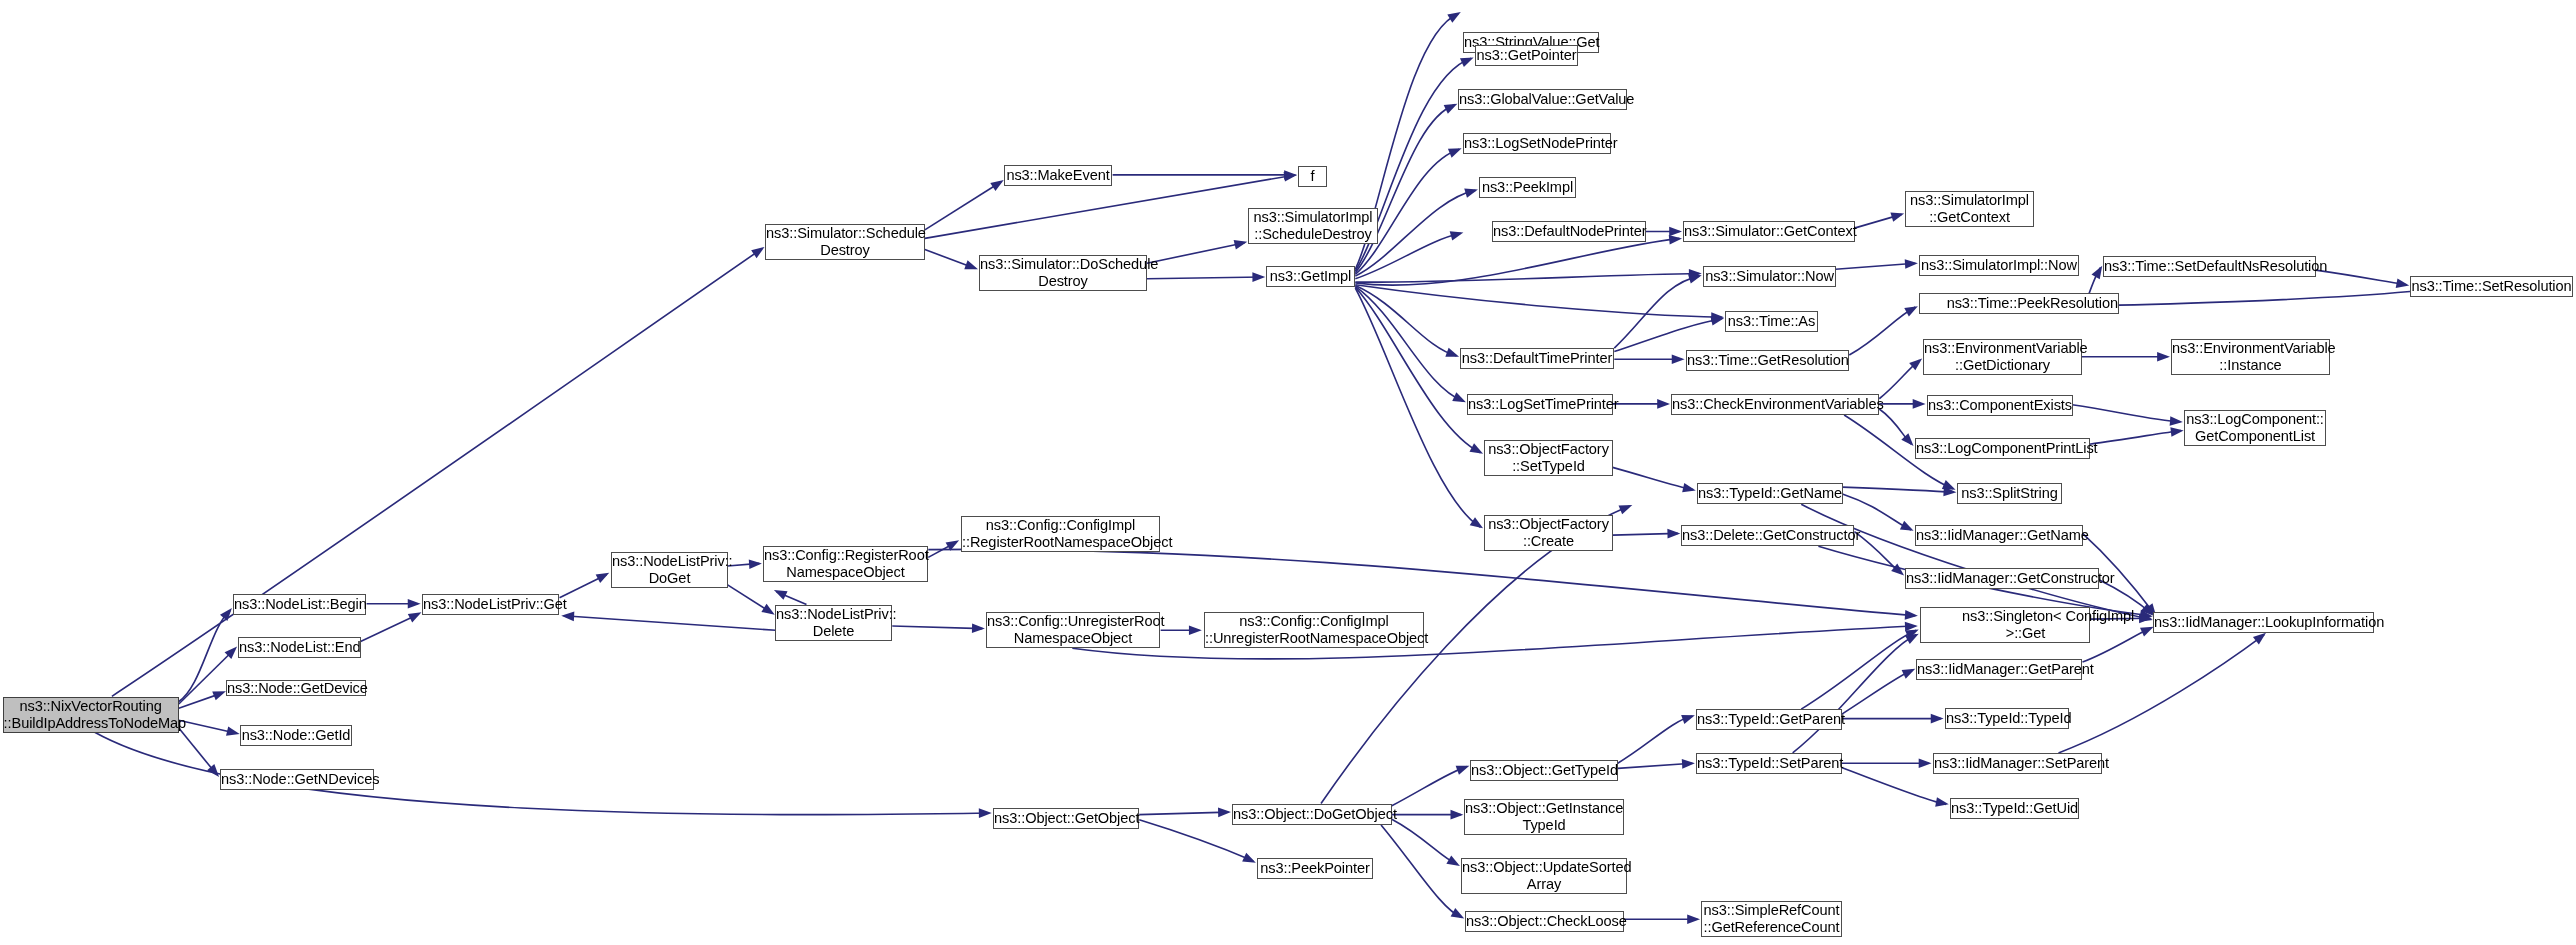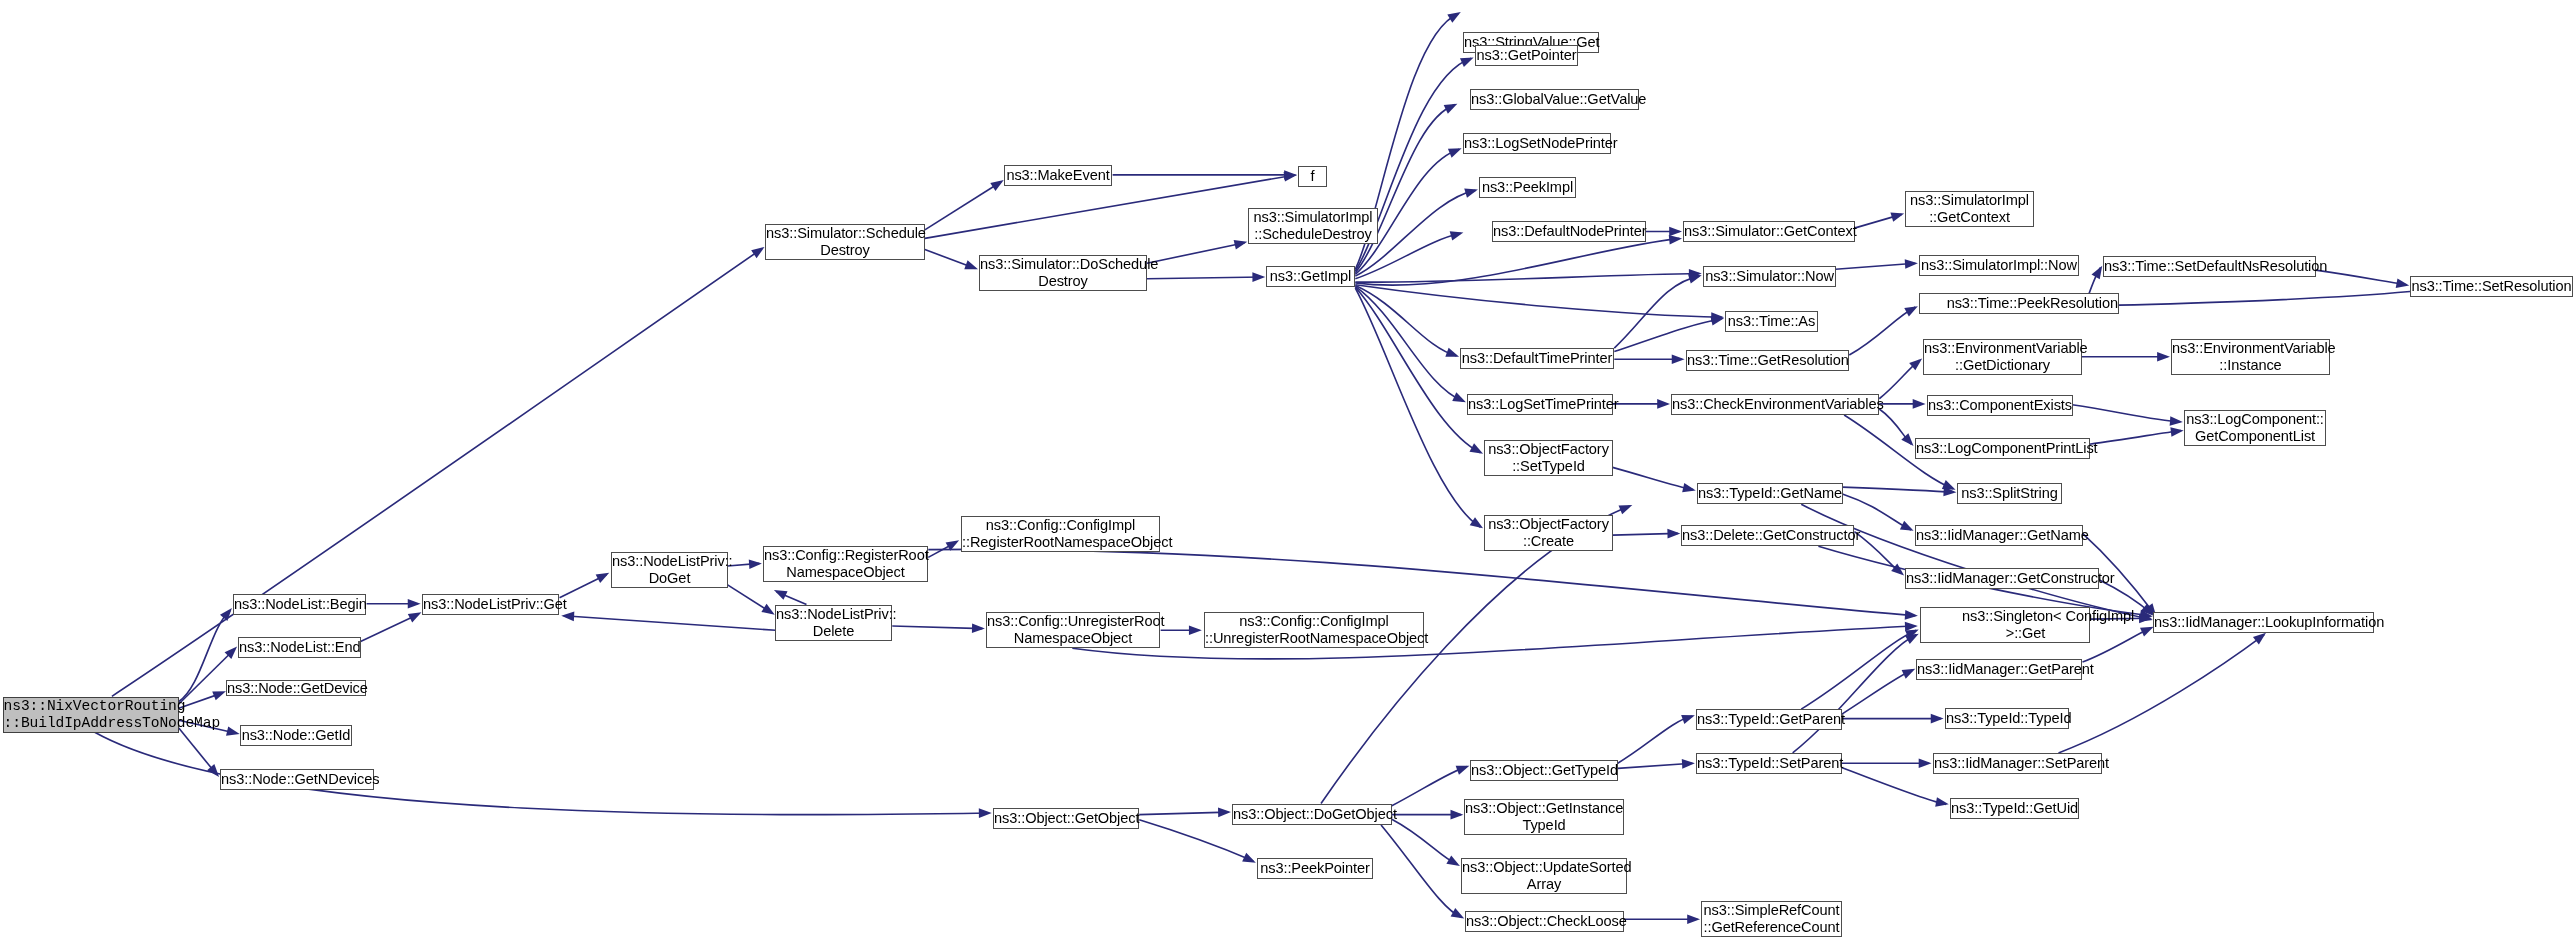--- a/index.html
+++ b/index.html
@@ -203,21 +203,21 @@
       <path d="M 1540,937 C 1600,850 1750,650 1900,590" fill="none" stroke="#2a2a7a" stroke-width="1.9"></path>
       <polygon points="0,0 -15,-5.6 -15,5.6" fill="#2a2a7a" transform="translate(1903,589) rotate(-21.981862976377965)"></polygon>
       <path d="M 1893,1072 L 1979,1072" fill="none" stroke="#2a2a7a" stroke-width="1.9"></path>
       <polygon points="0,0 -15,-5.6 -15,5.6" fill="#2a2a7a" transform="translate(1982,1072) rotate(0)"></polygon>
       <path d="M 1886,896 L 1973,890" fill="none" stroke="#2a2a7a" stroke-width="1.9"></path>
       <polygon points="0,0 -15,-5.6 -15,5.6" fill="#2a2a7a" transform="translate(1976,890) rotate(-3.1564399646998496)"></polygon>
       <path d="M 2436,722 L 2506,721" fill="none" stroke="#2a2a7a" stroke-width="1.9"></path>
       <polygon points="0,0 -15,-5.6 -15,5.6" fill="#2a2a7a" transform="translate(2509,721) rotate(-0.6546738305402247)"></polygon>
     </svg>
   <div id="nodes-layer">
-      <div class="node highlight" style="left: 2.6px; top: 697px; width: 176px; height: 36px; font-family: Liberation Mono, monospace;"><span>ns3::NixVectorRouting
+      <div class="node highlight" style="left: 2.6px; top: 697px; width: 176px; height: 36px;"><span>ns3::NixVectorRouting
 ::BuildIpAddressToNodeMap</span></div>
       <div class="node" style="left: 233px; top: 594px; width: 133px; height: 21.4px;"><span>ns3::NodeList::Begin</span></div>
       <div class="node" style="left: 238px; top: 637px; width: 123px; height: 21.4px;"><span>ns3::NodeList::End</span></div>
       <div class="node" style="left: 226px; top: 680px; width: 140px; height: 16px; text-align: right;"><span>ns3::Node::GetDevice</span></div>
       <div class="node" style="left: 240px; top: 725px; width: 112px; height: 21.4px;"><span>ns3::Node::GetId</span></div>
       <div class="node" style="left: 220px; top: 769px; width: 154px; height: 21.4px;"><span>ns3::Node::GetNDevices</span></div>
       <div class="node" style="left: 422px; top: 594px; width: 137px; height: 21.4px;"><span>ns3::NodeListPriv::Get</span></div>
       <div class="node" style="left: 611px; top: 552px; width: 117px; height: 36px;"><span>ns3::NodeListPriv::
 DoGet</span></div>
       <div class="node" style="left: 775px; top: 605px; width: 117px; height: 36px;"><span>ns3::NodeListPriv::
@@ -234,21 +234,21 @@
 Destroy</span></div>
       <div class="node" style="left: 1004px; top: 165px; width: 108px; height: 21.4px;"><span>ns3::MakeEvent</span></div>
       <div class="node" style="left: 1298px; top: 166px; width: 29px; height: 21.4px;"><span>f</span></div>
       <div class="node" style="left: 979px; top: 255px; width: 168px; height: 36px;"><span>ns3::Simulator::DoSchedule
 Destroy</span></div>
       <div class="node" style="left: 1248px; top: 208px; width: 130px; height: 36px;"><span>ns3::SimulatorImpl
 ::ScheduleDestroy</span></div>
       <div class="node" style="left: 1266px; top: 266px; width: 89px; height: 21.4px;"><span>ns3::GetImpl</span></div>
       <div class="node" style="left: 1463px; top: 0px; width: 136px; height: 21.4px; margin-top: 32px;"><span>ns3::StringValue::Get</span></div>
       <div class="node" style="left: 1475px; top: 45px; width: 103px; height: 21.4px;"><span>ns3::GetPointer</span></div>
-      <div class="node" style="left: 1458px; top: 89px; width: 169px; height: 21.4px; margin-left: 12px;"><span>ns3::GlobalValue::GetValue</span></div>
+      <div class="node" style="left: 1458px; top: 89px; width: 169px; height: 21.4px;"><span>ns3::GlobalValue::GetValue</span></div>
       <div class="node" style="left: 1463px; top: 133px; width: 148px; height: 21.4px;"><span>ns3::LogSetNodePrinter</span></div>
       <div class="node" style="left: 1479px; top: 177px; width: 97px; height: 21.4px;"><span>ns3::PeekImpl</span></div>
       <div class="node" style="left: 1464px; top: 221px; width: 154px; height: 21.4px; margin-left: 28px;"><span>ns3::DefaultNodePrinter</span></div>
       <div class="node" style="left: 1683px; top: 221px; width: 172px; height: 21.4px;"><span>ns3::Simulator::GetContext</span></div>
       <div class="node" style="left: 1905px; top: 191px; width: 129px; height: 36px;"><span>ns3::SimulatorImpl
 ::GetContext</span></div>
       <div class="node" style="left: 1703px; top: 266px; width: 133px; height: 21.4px;"><span>ns3::Simulator::Now</span></div>
       <div class="node" style="left: 1919px; top: 255px; width: 160px; height: 21.4px;"><span>ns3::SimulatorImpl::Now</span></div>
       <div class="node" style="left: 1725px; top: 311px; width: 93px; height: 21.4px;"><span>ns3::Time::As</span></div>
       <div class="node" style="left: 1460px; top: 348px; width: 154px; height: 21.4px;"><span>ns3::DefaultTimePrinter</span></div>

